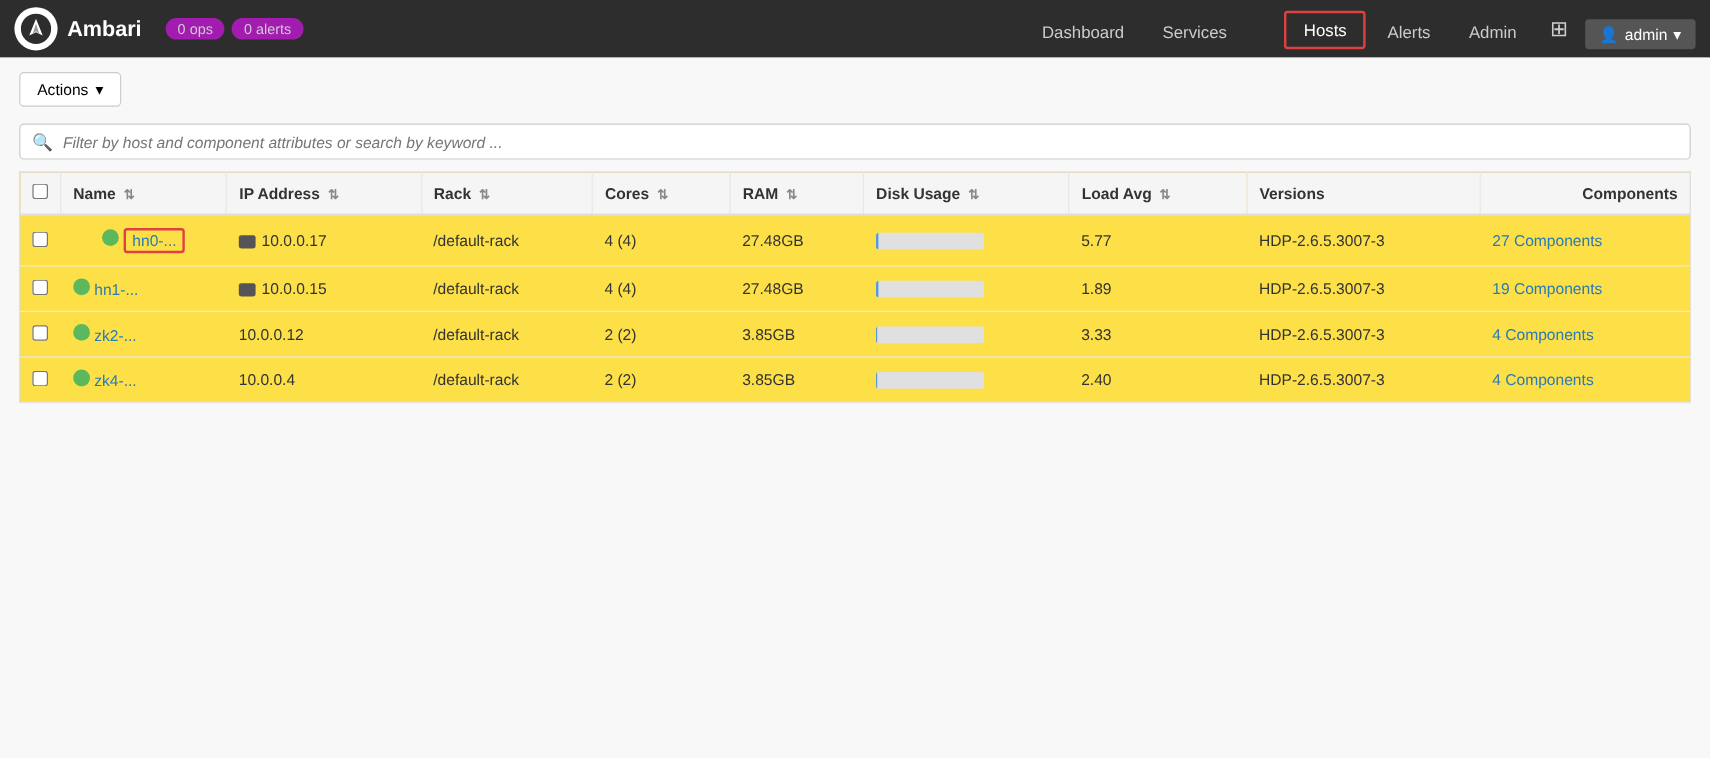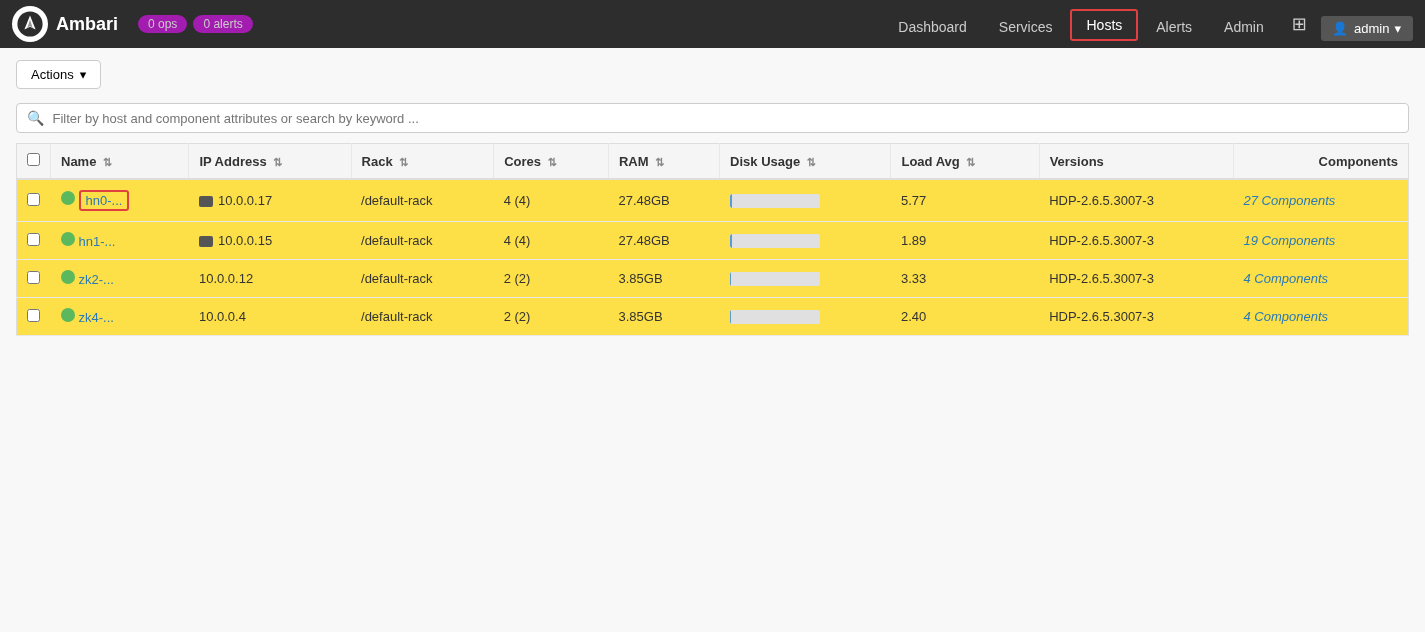--- a/index.html
+++ b/index.html
@@ -57,20 +57,21 @@
       border-radius: 3px;
       font-size: 14px;
       text-decoration: none;
       display: flex;
       align-items: center;
     }
     .nav-link.active {
       color: #fff;
       border: 2px solid #e04040;
       border-radius: 3px;
+      margin-left: 30px;
     }
     .nav-grid-icon {
       color: #ccc;
       font-size: 18px;
       padding: 6px 10px;
       cursor: pointer;
     }
     .nav-user {
       background: #555;
       color: #fff;
@@ -116,20 +117,21 @@
       margin-bottom: 10px;
       gap: 8px;
     }
     .filter-input {
       border: none;
       outline: none;
       flex: 1;
       font-size: 13px;
       color: #999;
       background: transparent;
+      font-style: italic;
     }
 
     
     .hosts-table {
       width: 100%;
       border-collapse: collapse;
       background: #fde047;
       border: 1px solid #ddd;
     }
     .hosts-table thead tr {
@@ -189,21 +191,20 @@
     }
     .disk-bar-fill {
       height: 100%;
       background: #5b9bd5;
       border-radius: 2px 0 0 2px;
     }
     .components-link {
       color: #2a7ab5;
       cursor: pointer;
       text-decoration: none;
-      font-style: italic;
     }
     .version-text { font-size: 12px; color: #333; }
 
     
     input[type="checkbox"] { cursor: pointer; }
   </style>
 </head>
 <body>
 
 <nav class="navbar">
@@ -292,21 +293,21 @@
         </th>
         <th>
           <span>Components</span>
         </th>
       </tr>
     </thead>
     <tbody id="table-body">
 
     <tr>
           <td class="checkbox-cell"><input type="checkbox" style=""></td>
-          <td style="display: table-cell;"><span class="status-green"></span><span class="host-link-highlighted">hn0-...</span></td>
+          <td style="display: table-cell; text-align: center;"><span class="status-green"></span><span class="host-link-highlighted">hn0-...</span></td>
           <td><span style="display: inline-block; width: 14px; height: 11px; background: rgb(85, 85, 85); border-radius: 2px; margin-right: 5px; vertical-align: middle;"></span>10.0.0.17</td>
           <td>/default-rack</td>
           <td>4 (4)</td>
           <td>27.48GB</td>
           <td><div class="disk-bar-container"><div class="disk-bar-fill" style="width: 3%;"></div></div></td>
           <td>5.77</td>
           <td class="version-text">HDP-2.6.5.3007-3</td>
           <td><a class="components-link">27 Components</a></td>
         </tr>
         <tr>

